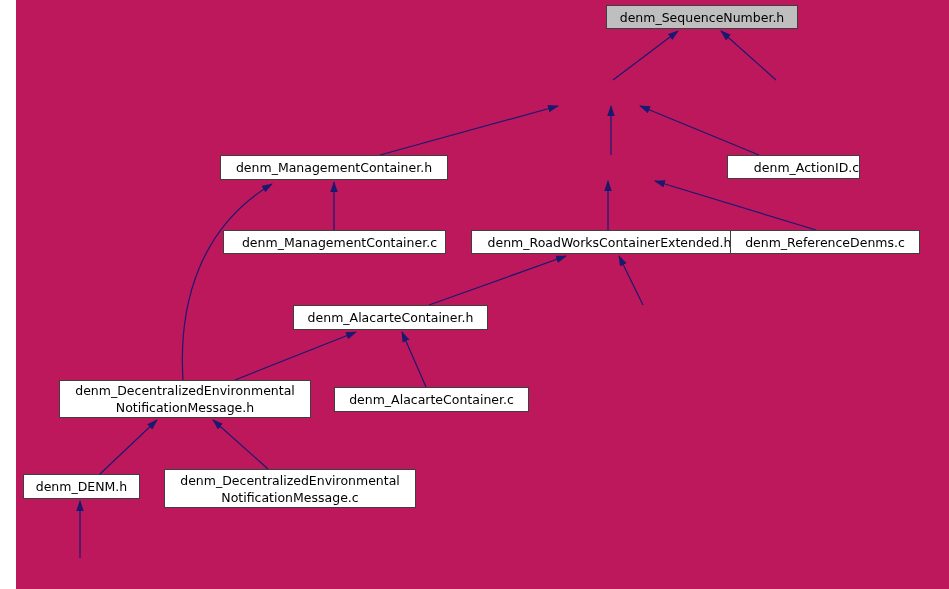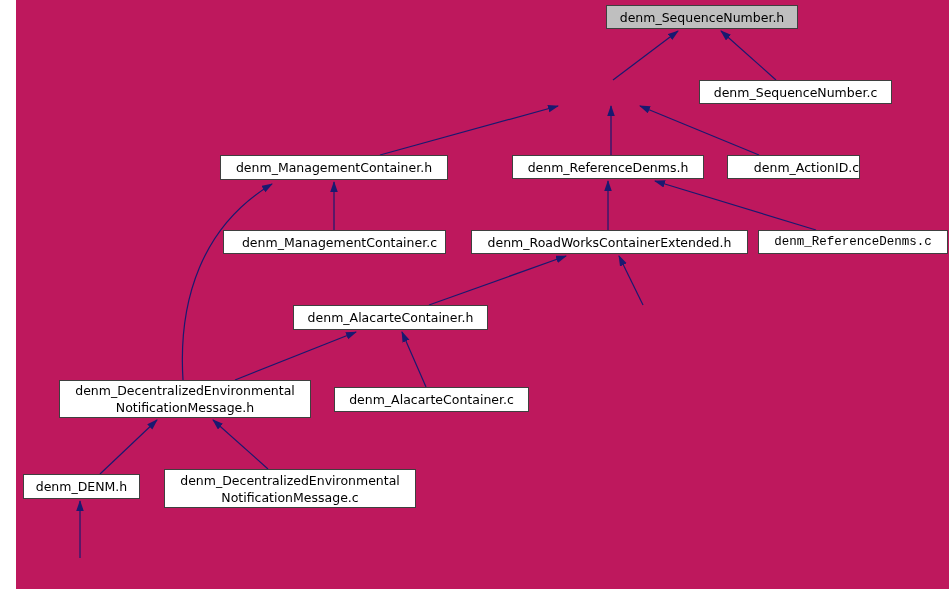--- a/index.html
+++ b/index.html
@@ -64,27 +64,25 @@
         <path d="M627,305 L603,256" fill="none" stroke="#191970" stroke-width="1.2" marker-end="url(#arrowhead)"></path>
         <path d="M219,380 L340,332" fill="none" stroke="#191970" stroke-width="1.2" marker-end="url(#arrowhead)"></path>
         <path d="M410,387 L386,332" fill="none" stroke="#191970" stroke-width="1.2" marker-end="url(#arrowhead)"></path>
         <path d="M84,474 L141,420" fill="none" stroke="#191970" stroke-width="1.2" marker-end="url(#arrowhead)"></path>
         <path d="M252,469 L197,420" fill="none" stroke="#191970" stroke-width="1.2" marker-end="url(#arrowhead)"></path>
         <path d="M64,558 L64,501" fill="none" stroke="#191970" stroke-width="1.2" marker-end="url(#arrowhead)"></path>
       </g>
   </svg>
   <div id="node-layer">
       <div class="node" style="left: 590px; top: 5px; width: 192px; height: 24px; border: 1px solid rgb(63, 63, 63); background: rgb(191, 191, 191); color: rgb(0, 0, 0);">denm_SequenceNumber.h</div>
-      <div class="node" style="left: 683px; top: 80px; width: 193px; height: 24px; border: 1px solid rgb(63, 63, 63); background: rgb(255, 255, 255); color: rgb(0, 0, 0);">denm_SequenceNumber.c</div>
       <div class="node" style="left: 204px; top: 155px; width: 228px; height: 25px; border: 1px solid rgb(63, 63, 63); background: rgb(255, 255, 255); color: rgb(0, 0, 0); text-align: right;">denm_ManagementContainer.h</div>
-      <div class="node" style="left: 496px; top: 155px; width: 192px; height: 24px; border: 1px solid rgb(63, 63, 63); background: rgb(255, 255, 255); color: rgb(0, 0, 0);">denm_ReferenceDenms.h</div>
       <div class="node" style="left: 711px; top: 155px; width: 133px; height: 24px; border: 1px solid rgb(63, 63, 63); background: rgb(255, 255, 255); color: rgb(0, 0, 0); padding-left: 26px;">denm_ActionID.c</div>
       <div class="node" style="left: 207px; top: 230px; width: 223px; height: 24px; border: 1px solid rgb(63, 63, 63); background: rgb(255, 255, 255); color: rgb(0, 0, 0); padding-left: 10px;">denm_ManagementContainer.c</div>
       <div class="node" style="left: 455px; top: 230px; width: 277px; height: 24px; border: 1px solid rgb(63, 63, 63); background: rgb(255, 255, 255); color: rgb(0, 0, 0);">denm_RoadWorksContainerExtended.h</div>
-      <div class="node" style="left: 742px; top: 230px; width: 190px; height: 24px; border: 1px solid rgb(63, 63, 63); background: rgb(255, 255, 255); color: rgb(0, 0, 0); font-family: Liberation Mono, monospace;">denm_ReferenceDenms.c</div>
+      <div class="node" style="left: 714px; top: 230px; width: 190px; height: 24px; border: 1px solid rgb(63, 63, 63); background: rgb(255, 255, 255); color: rgb(0, 0, 0);">denm_ReferenceDenms.c</div>
       <div class="node" style="left: 277px; top: 305px; width: 195px; height: 25px; border: 1px solid rgb(63, 63, 63); background: rgb(255, 255, 255); color: rgb(0, 0, 0);">denm_AlacarteContainer.h</div>
       <div class="node" style="left: 43px; top: 380px; width: 252px; height: 38px; border: 1px solid rgb(63, 63, 63); background: rgb(255, 255, 255); color: rgb(0, 0, 0);">denm_DecentralizedEnvironmental
 NotificationMessage.h</div>
       <div class="node" style="left: 318px; top: 387px; width: 195px; height: 25px; border: 1px solid rgb(63, 63, 63); background: rgb(255, 255, 255); color: rgb(0, 0, 0);">denm_AlacarteContainer.c</div>
       <div class="node" style="left: 7px; top: 474px; width: 117px; height: 25px; border: 1px solid rgb(63, 63, 63); background: rgb(255, 255, 255); color: rgb(0, 0, 0);">denm_DENM.h</div>
       <div class="node" style="left: 148px; top: 469px; width: 252px; height: 39px; border: 1px solid rgb(63, 63, 63); background: rgb(255, 255, 255); color: rgb(0, 0, 0);">denm_DecentralizedEnvironmental
 NotificationMessage.c</div>
     </div>
 </div>
 

